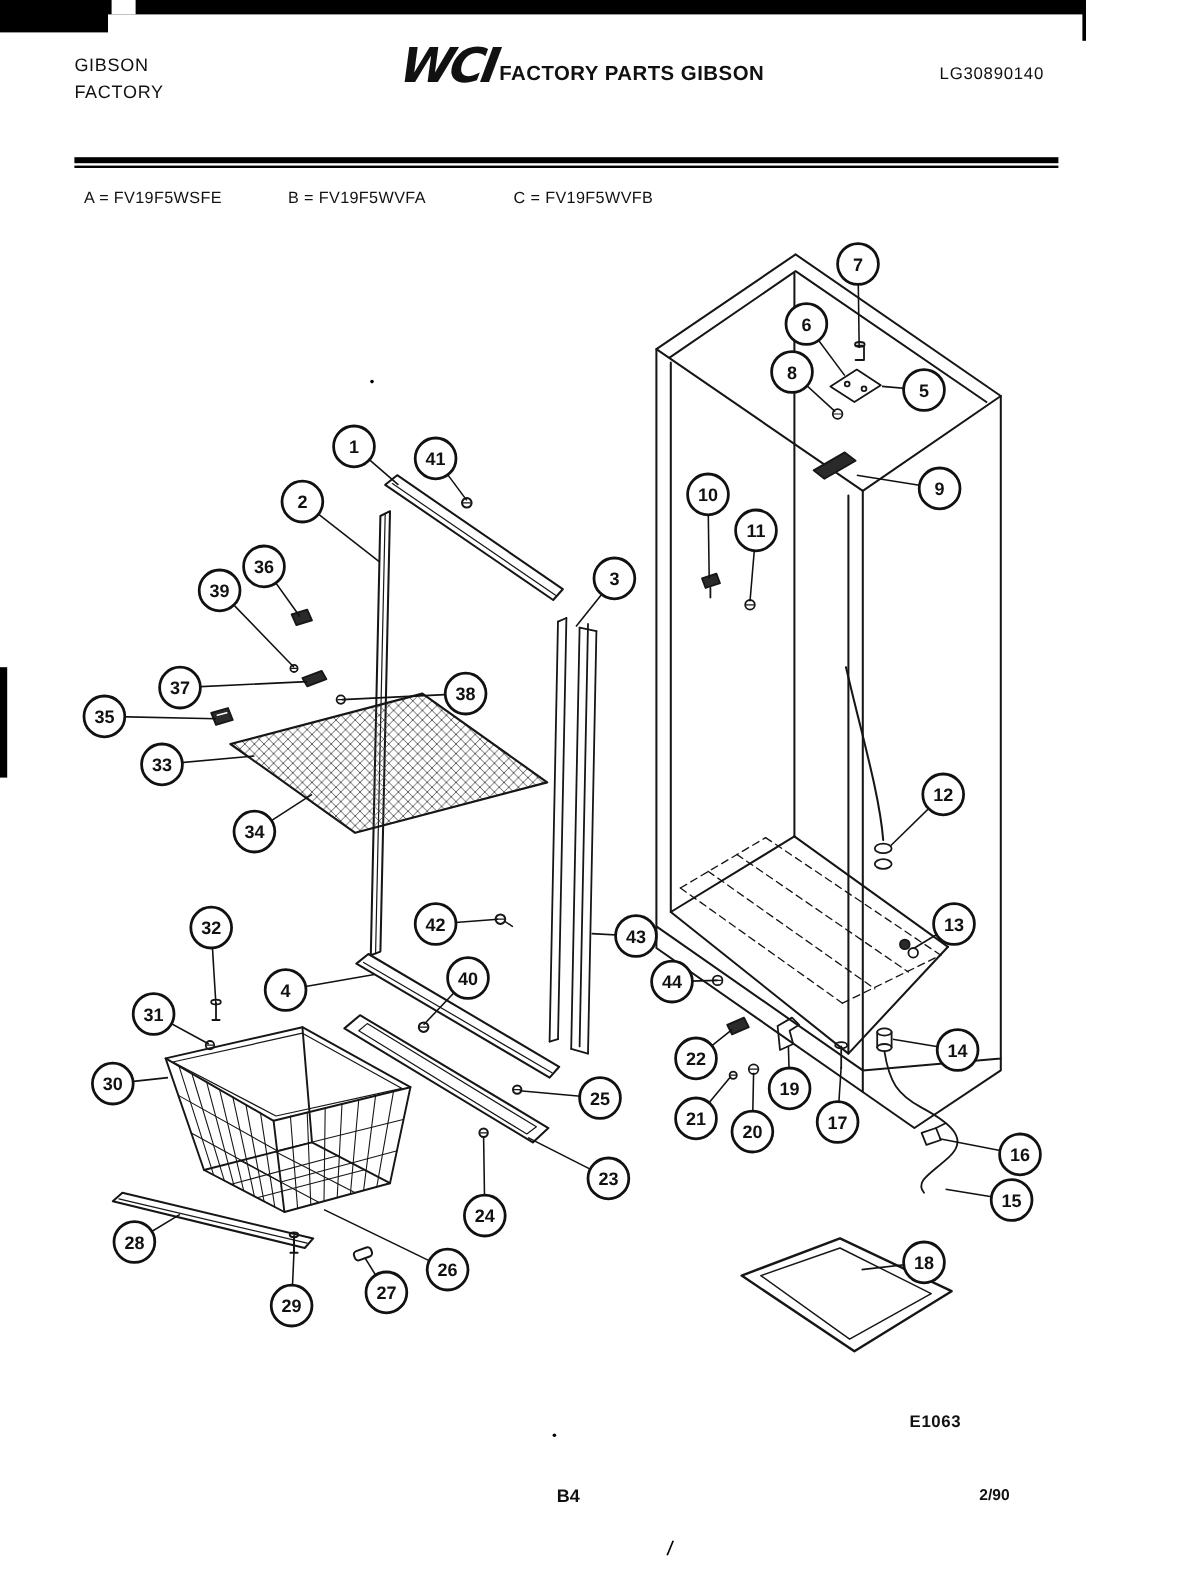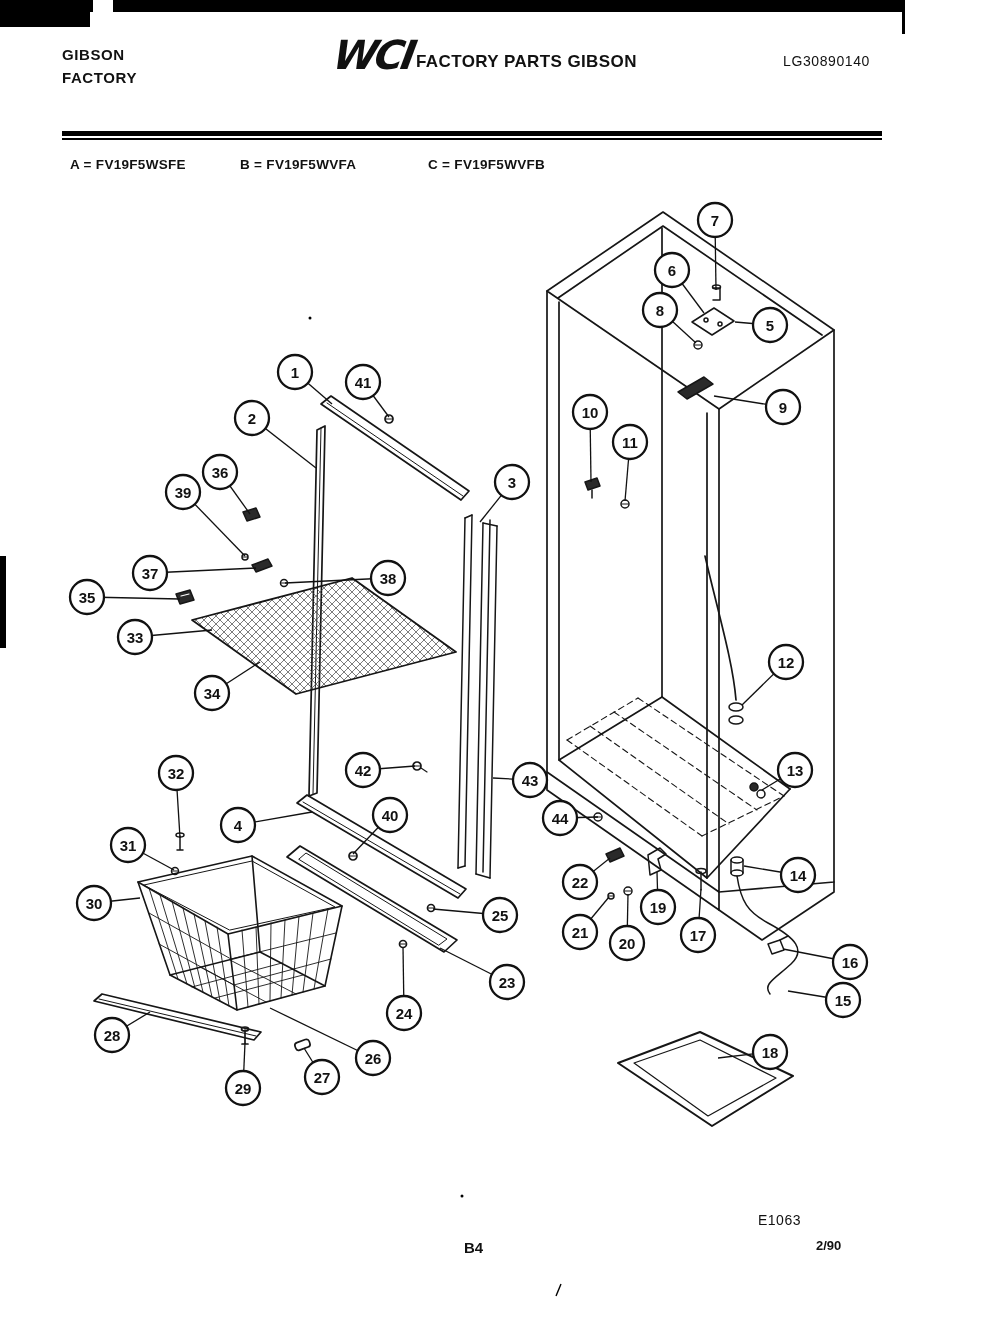--- a/index.html
+++ b/index.html
@@ -1,31 +1,31 @@
 <!DOCTYPE html>
 <html><head>
 <meta charset="utf-8">
 <style>
   html,body{margin:0;padding:0}
   body{
     width:1000px;height:1320px;position:relative;background:#fff;
     font-family:"Liberation Sans",sans-serif;color:#111;overflow:hidden;
   }
   .abs{position:absolute}
-  .brand{left:62px;top:44px;font-weight:700;font-size:15px;letter-spacing:.6px;line-height:1.5}
+  .brand{left:62px;top:44px;font-weight:400;font-size:15px;letter-spacing:.6px;line-height:1.5}
   .wci{left:334px;top:32px;font-size:40px;font-weight:700;font-style:italic;
        letter-spacing:-3px;transform:skewX(-10deg);font-family:"DejaVu Sans",sans-serif}
   .cat-title{left:416px;top:52px;font-size:17px;font-weight:700;letter-spacing:.4px}
   .doc-num{left:783px;top:53px;font-size:14px;font-weight:400;letter-spacing:.6px}
   .rule{left:62px;top:131px;width:820px}
   .rule .thick{height:5px;background:#000}
   .rule .thin{height:2px;background:#000;margin-top:2px}
-  .models{top:157px;font-size:13.5px;font-weight:700;letter-spacing:.3px}
+  .models{top:157px;font-size:13.5px;font-weight:400;letter-spacing:.3px}
   .model-a{left:70px}.model-b{left:240px}.model-c{left:428px}
-  .diagram-code{left:758px;top:1212px;font-size:14px;font-weight:400;letter-spacing:.5px}
+  .diagram-code{left:758px;top:1176px;font-size:14px;font-weight:700;letter-spacing:.5px}
   .page-num{left:464px;top:1239px;font-size:15px;font-weight:700}
   .date-code{left:816px;top:1238px;font-size:13px;font-weight:700}
   svg.diagram{position:absolute;left:0;top:0}
   .balloon{fill:#fff;stroke:#111;stroke-width:2.3}
   .leader{stroke:#111;stroke-width:1.3}
   .balloon-num{font:700 15px "Liberation Sans",sans-serif;text-anchor:middle;fill:#111;stroke:none}
 </style>
 </head>
 <body>
 

